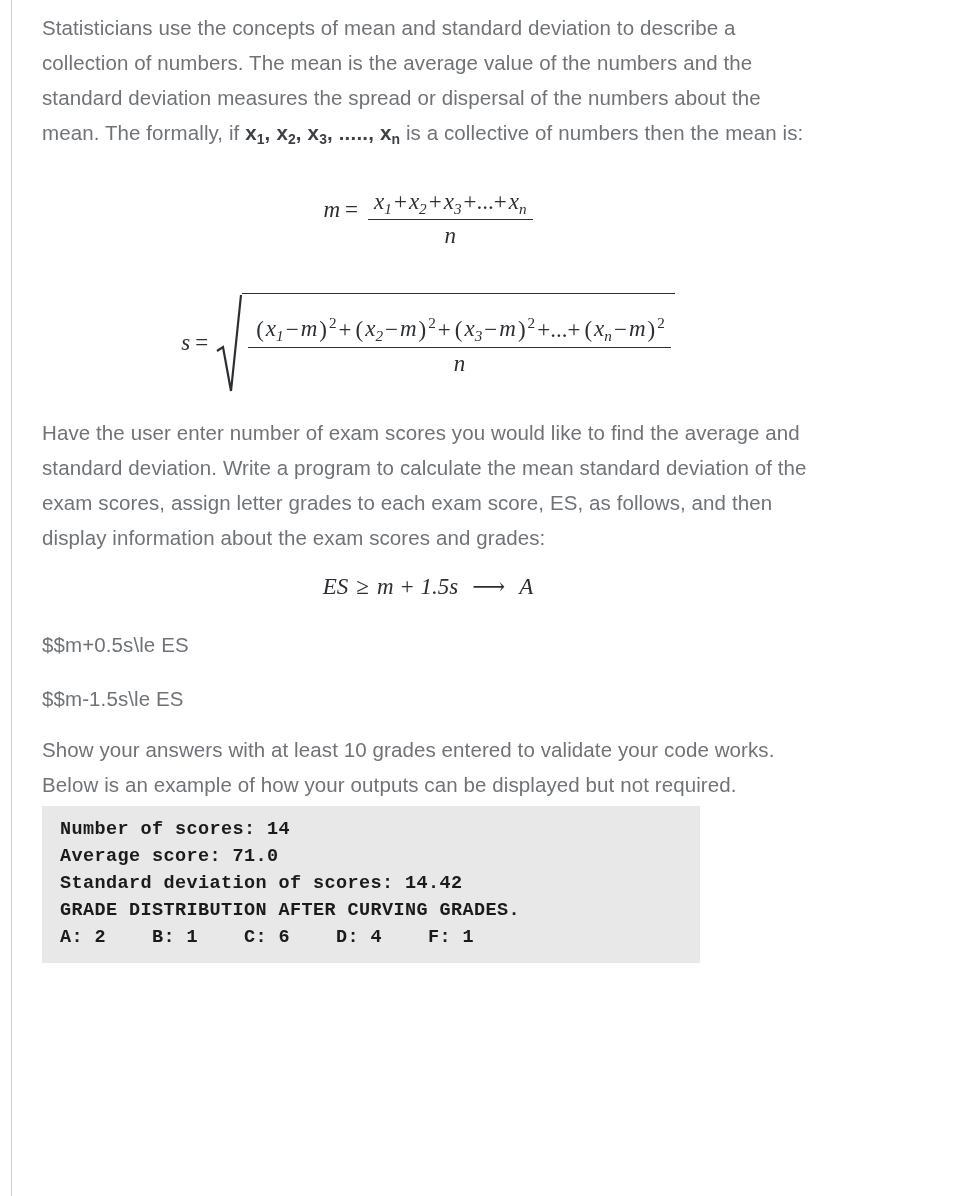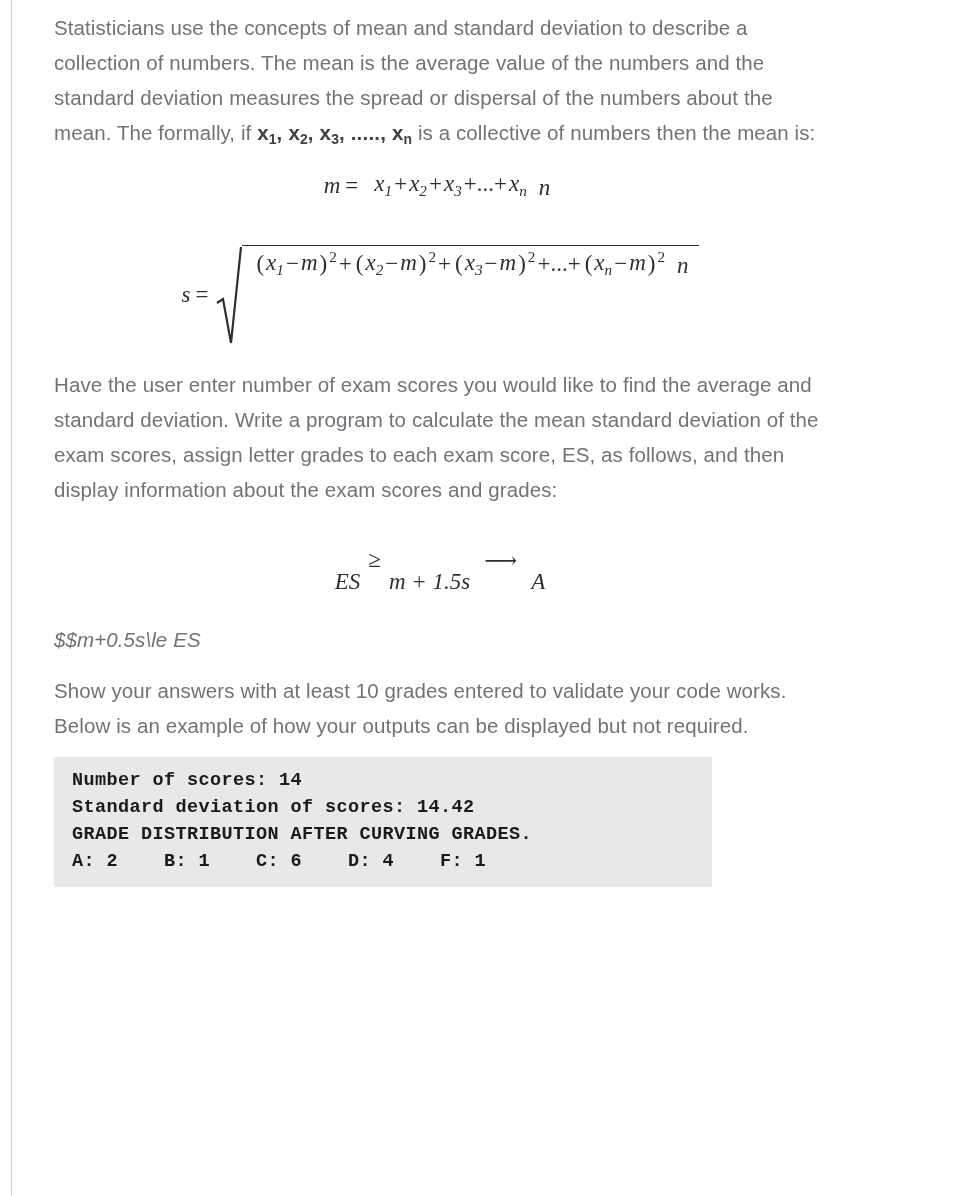--- a/index.html
+++ b/index.html
@@ -21,21 +21,21 @@
     position: absolute;
     left: 11px;
     top: 0;
     width: 1px;
     height: 1196px;
     background: #c9ccd1;
   }
 
   .page {
     position: absolute;
-    left: 16px;
+    left: 4px;
     top: 0;
     width: 834px;
     padding: 0;
   }
 
   .content {
     margin-left: 38px;
     margin-right: 24px;
     padding-top: 10px;
   }
@@ -67,21 +67,20 @@
   }
 
   
   .math {
     font-family: "Liberation Serif", "DejaVu Serif", serif;
     color: #2b2f33;
     font-size: 23px;
   }
   .math i, .math .it {
     font-style: italic;
-    margin-top: 44px;
   }
 
   .math-block {
     display: flex;
     justify-content: center;
     align-items: center;
   }
 
   .eq-mean {
     margin-top: 14px;
@@ -95,23 +94,24 @@
     font-size: 23px;
     color: #2b2f33;
     margin-right: 10px;
     white-space: nowrap;
   }
   .lhs .eqsign { font-style: normal; margin-left: 5px; }
 
   
   .frac {
     display: inline-flex;
-    flex-direction: row;
+    flex-direction: column;
     align-items: center;
     vertical-align: middle;
+    margin-top: 18px;
   }
   .frac .num {
     padding: 0 6px 2px 6px;
     white-space: nowrap;
   }
   .frac .bar {
     width: 100%;
     height: 1px;
     background: #2b2f33;
   }
@@ -172,28 +172,27 @@
     font-style: normal;
   }
 
   
   .raw-latex {
     font-size: 20.5px;
     line-height: 54px;
     color: #6f7378;
     letter-spacing: 0.1px;
     margin: 0;
-    font-style: italic;
   }
 
   
   .codeblock {
     background: #e8e8e8;
     width: 658px;
-    margin-top: 14px;
+    margin-top: 4px;
     padding: 10px 0 12px 18px;
     box-sizing: border-box;
   }
   .codeline {
     font-family: "Liberation Mono", "DejaVu Sans Mono", monospace;
     font-weight: bold;
     font-size: 18.5px;
     line-height: 27px;
     color: #1b1b1b;
     white-space: pre;
@@ -246,26 +245,28 @@
 
     <div class="math-block math eq-es">
       <span class="tok it">ES</span>
       <span class="tok op" style="padding:0 8px;">≥</span>
       <span class="tok it">m + 1.5s</span>
       <span class="arrow">⟶</span>
       <span class="tok it">A</span>
     </div>
 
     <p class="raw-latex">$$m+0.5s\le ES</p>
+    <p class="raw-latex">$$m-1.5s\le ES</p>
 
     <div style="height:6px;"></div>
 
     <p class="para">Show your answers with at least 10 grades entered to validate your code works.   Below is an example of how your outputs can be displayed but not required.</p>
 
     <div class="codeblock">
       <div class="codeline">Number of scores: 14</div>
+      <div class="codeline">Average score: 71.0</div>
       <div class="codeline">Standard deviation of scores: 14.42</div>
       <div class="codeline">GRADE DISTRIBUTION AFTER CURVING GRADES.</div>
       <div class="codeline">A: 2    B: 1    C: 6    D: 4    F: 1</div>
     </div>
 
   </div>
 </div>
 
 </body></html>

